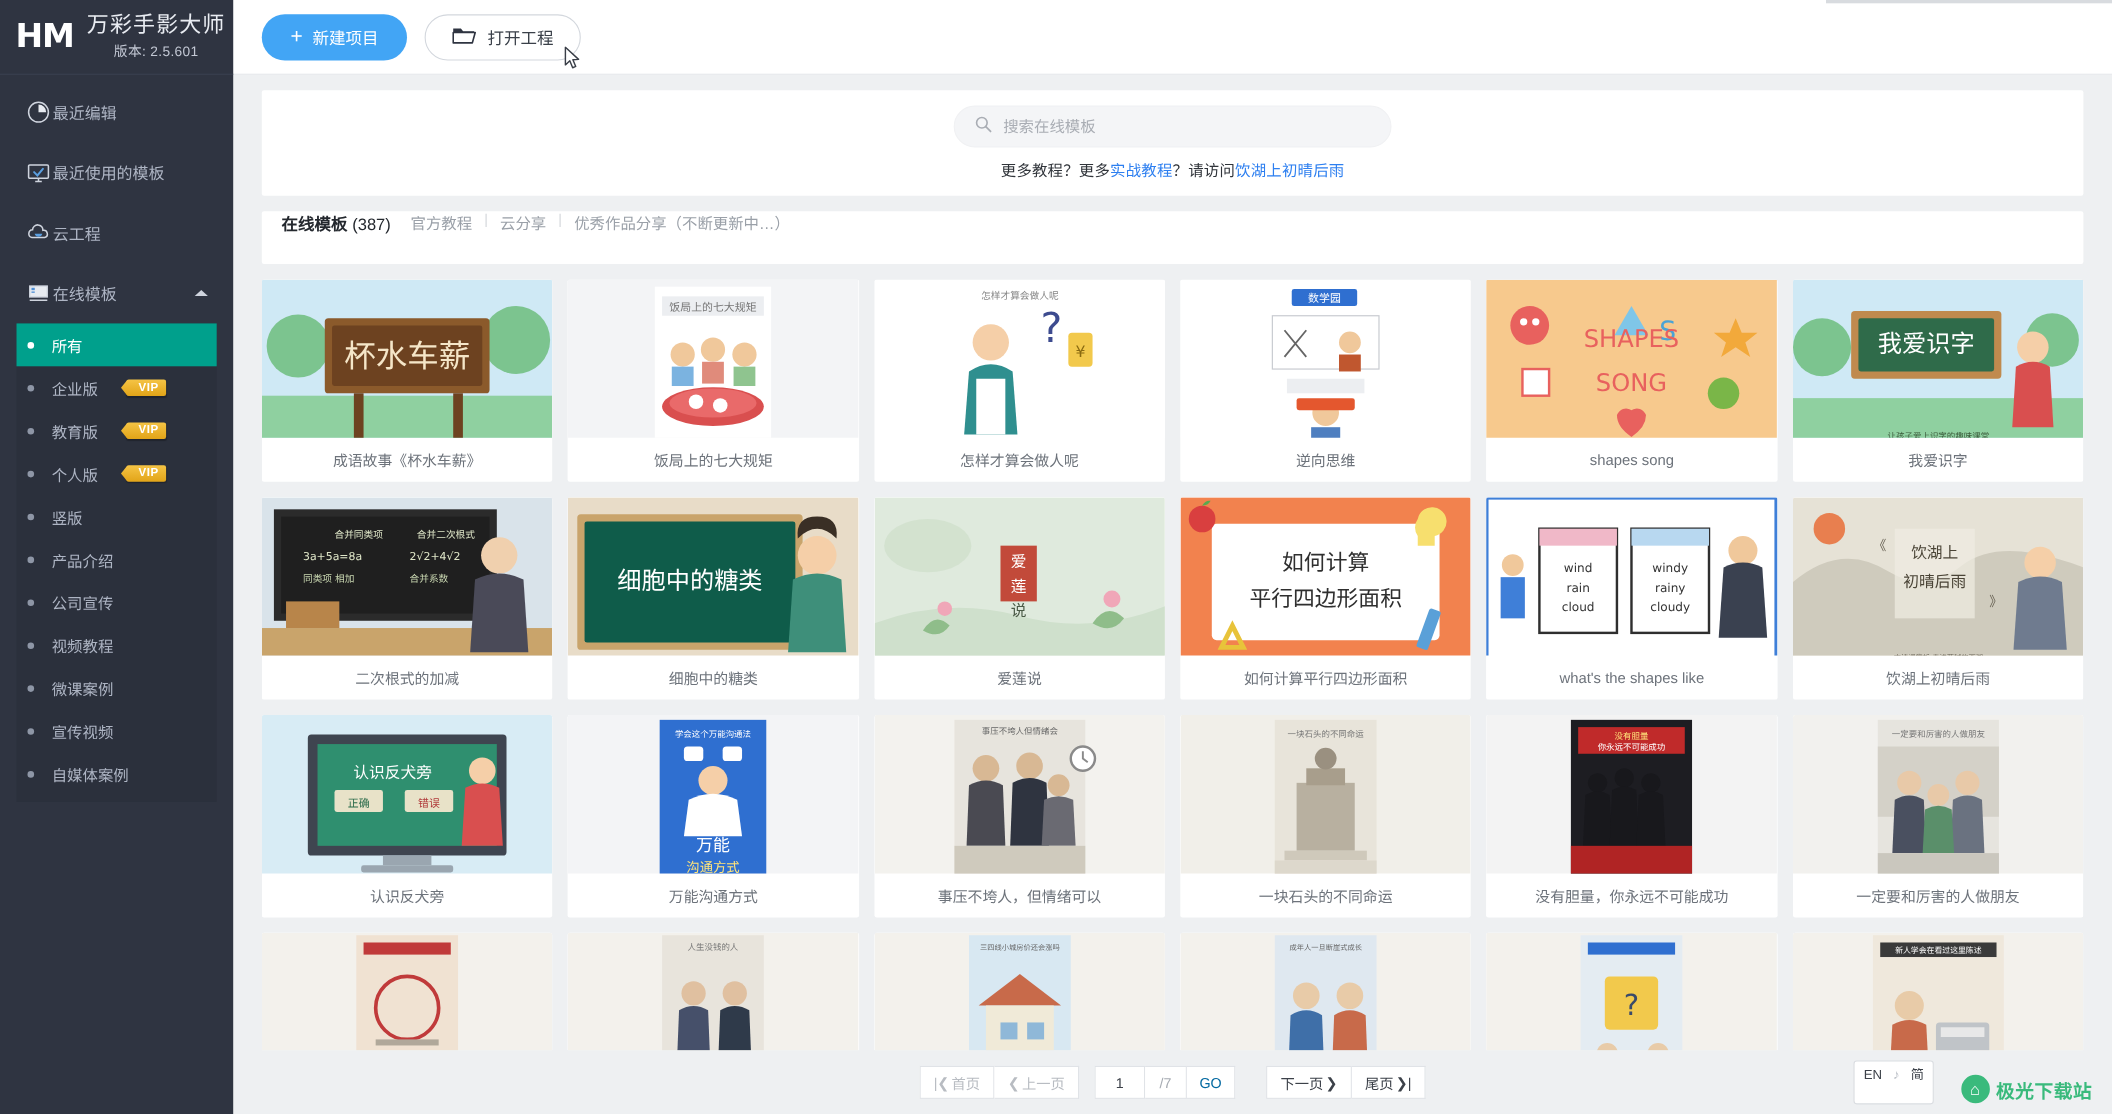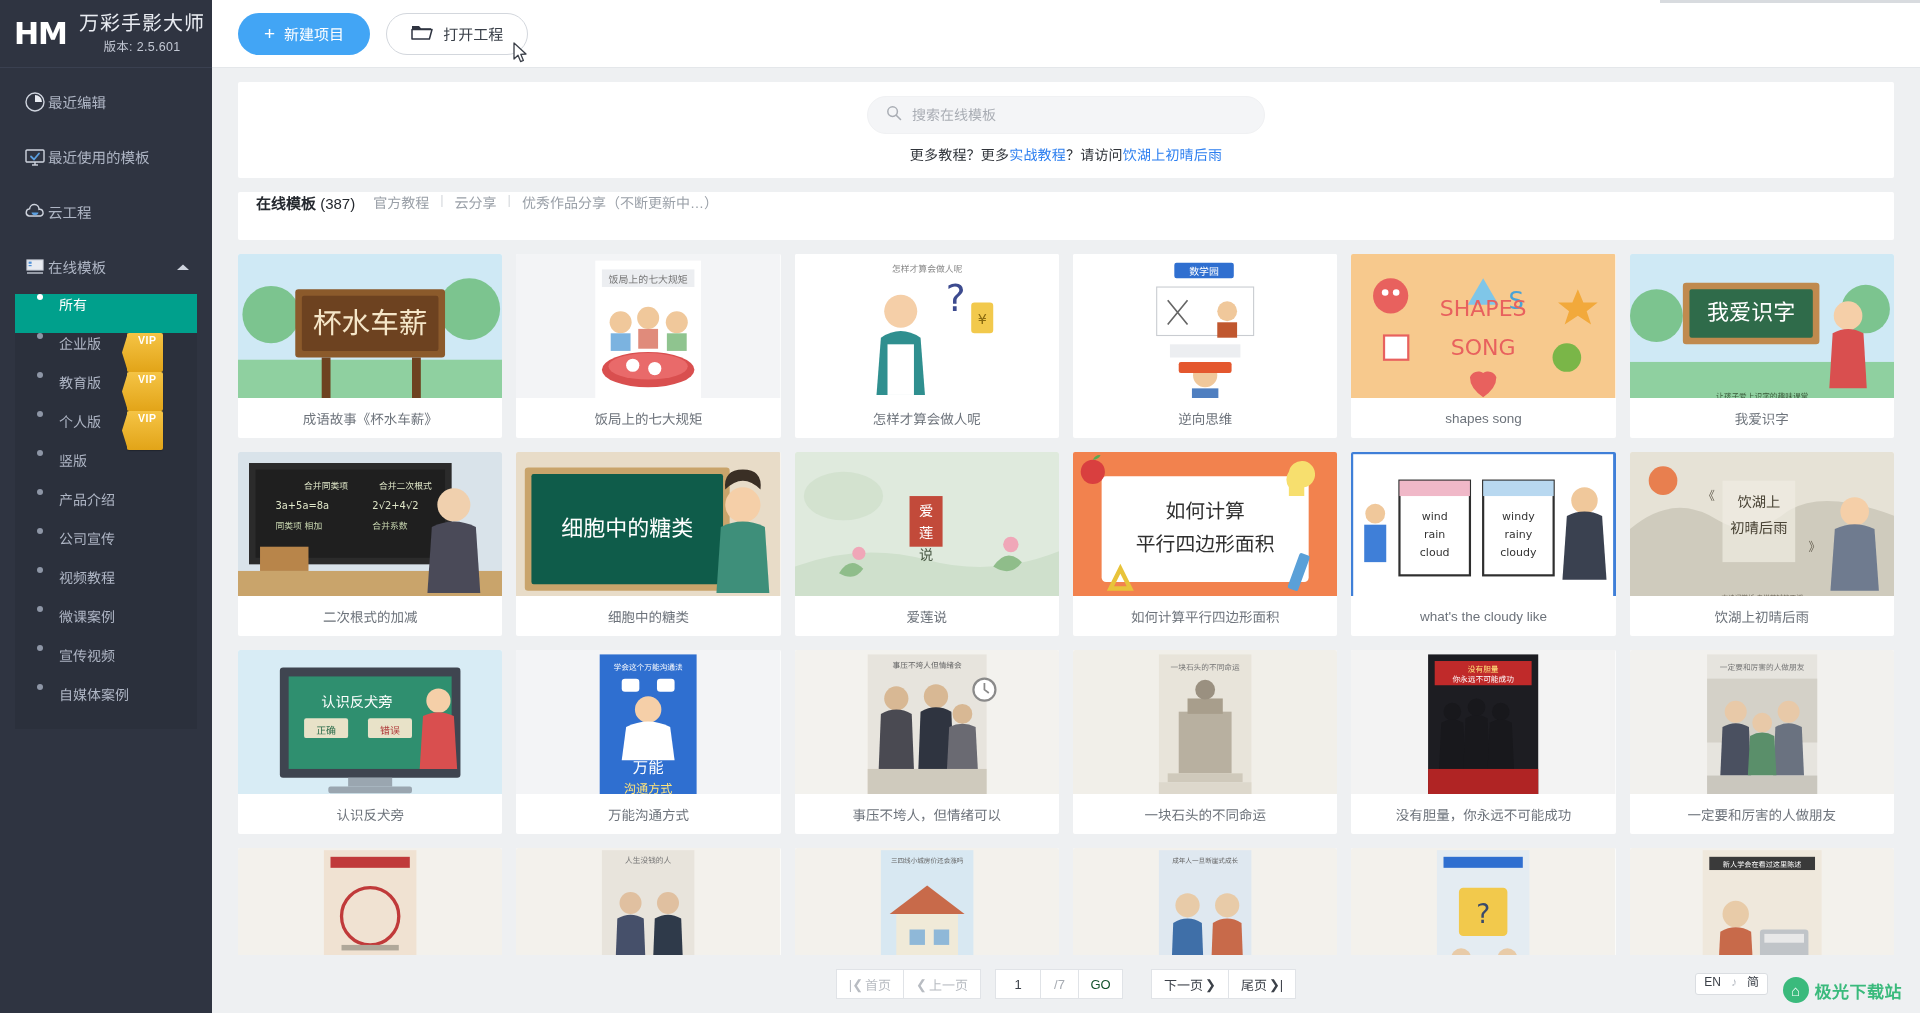--- a/index.html
+++ b/index.html
@@ -38,22 +38,22 @@
     height: 55px; display: flex; align-items: center;
     padding-left: 22px; cursor: pointer;
     color: #aeb5c4; font-size: 14.5px; position: relative;
   }
   .nav-icon { width: 26px; height: 26px; display: flex; align-items: center; justify-content: center; }
   .nav-icon svg { display: block; }
   .nav-caret { position: absolute; right: 22px; top: 50%; transform: translateY(-50%); }
 
   .submenu { background: #2b303c; padding: 0 0 6px 0; margin: 0 15px 0 15px; }
   .sub-item {
-    height: 39px; display: flex; 
-    padding-left: 22px; gap: 16px; cursor: pointer;
+    height: 39px; display: flex; align-items: center;
+    padding-left: 10px; gap: 16px; cursor: pointer;
     color: #aeb5c4; font-size: 14px; position: relative;
   }
   .sub-item.active { background: #00a08c; color: #ffffff; }
   .sub-item.active .dot { background: #ffffff; }
   .dot { width: 6px; height: 6px; border-radius: 50%; background: #8e96a6; flex: none; }
   .vip-badge {
     margin-left: 10px; font-size: 10.5px; font-weight: bold; color: #ffffff;
     background: linear-gradient(#f5c445, #e2a418);
     padding: 1px 7px 2px 11px; border-radius: 2px;
     position: relative; letter-spacing: .5px;
@@ -163,28 +163,28 @@
     font-family: "Liberation Sans", sans-serif;
   }
   .pg-total {
     height: 30px; min-width: 38px; background: #ffffff; border: 1px solid #e0e3e7; border-left: none;
     display: flex; align-items: center; justify-content: center;
     font-size: 13px; color: #a6abb2;
   }
   .pg-go {
     height: 30px; min-width: 44px; background: #ffffff; border: 1px solid #e0e3e7; border-left: none;
     display: flex; align-items: center; justify-content: center;
-    font-size: 13px; color: #14532d; cursor: pointer;
+    font-size: 13px; color: #0369a1; cursor: pointer;
   }
   .pg-right { margin-left: 14px; display: flex; }
 
   .lang-toggle {
-    position: absolute; right: 152px; top: 50%; transform: translateY(-50%);
-    height: 22px; background: #ffffff; border: 1px solid #dadde1; border-radius: 3px;
-    display: flex; align-items: flex-end; font-size: 12px; color: #3c4149;
+    position: absolute; right: 162px; top: 50%; transform: translateY(-50%);
+    height: 40px; background: #ffffff; border: 1px solid #dadde1; border-radius: 3px;
+    display: flex; align-items: flex-start; font-size: 12px; color: #3c4149;
     overflow: hidden; cursor: pointer;
   }
   .lang-toggle span { padding: 0 8px; line-height: 24px; }
   .lang-toggle .lg-sep { color: #b9bec5; padding: 0 2px; }
 
   .watermark {
     position: absolute; right: 18px; bottom: 10px;
     display: flex; align-items: center; gap: 6px; opacity: .92;
   }
   .wm-circle {
@@ -584,21 +584,21 @@
                 <rect x="120" y="26" width="64" height="14" fill="#b8d8f0"></rect>
                 <text x="152" y="62" font-size="10" fill="#333" text-anchor="middle" font-family="DejaVu Sans">windy</text>
                 <text x="152" y="78" font-size="10" fill="#333" text-anchor="middle" font-family="DejaVu Sans">rainy</text>
                 <text x="152" y="94" font-size="10" fill="#333" text-anchor="middle" font-family="DejaVu Sans">cloudy</text>
                 <circle cx="22" cy="56" r="9" fill="#f0c89b"></circle>
                   <rect x="12" y="66" width="20" height="34" fill="#3f7fd8"></rect>
                 <circle cx="212" cy="44" r="12" fill="#f0c89b"></circle>
                 <path d="M196 58 q16 -8 32 0 l4 58 h-40 Z" fill="#3a4150"></path>
               </svg>
             </div>
-            <div class="card-title">what's the cloudy like</div>
+            <div class="card-title">what's the shapes like</div>
           </div>
 
           <div class="card">
             <div class="thumb">
               <svg class="fill" viewBox="0 0 240 144" preserveAspectRatio="none">
                 <rect width="240" height="144" fill="#e6e2d6"></rect>
                 <path d="M0 70 q40 -34 80 -8 q30 18 60 -6 q32 -24 100 2 v86 H0 Z" fill="#cfcbbd"></path>
                 <circle cx="30" cy="26" r="13" fill="#e87f4f"></circle>
                 <rect x="84" y="26" width="66" height="74" fill="#efece2" opacity=".7"></rect>
                 <text x="117" y="50" font-size="13" fill="#4a4436" text-anchor="middle" font-family="DejaVu Sans">饮湖上</text>

